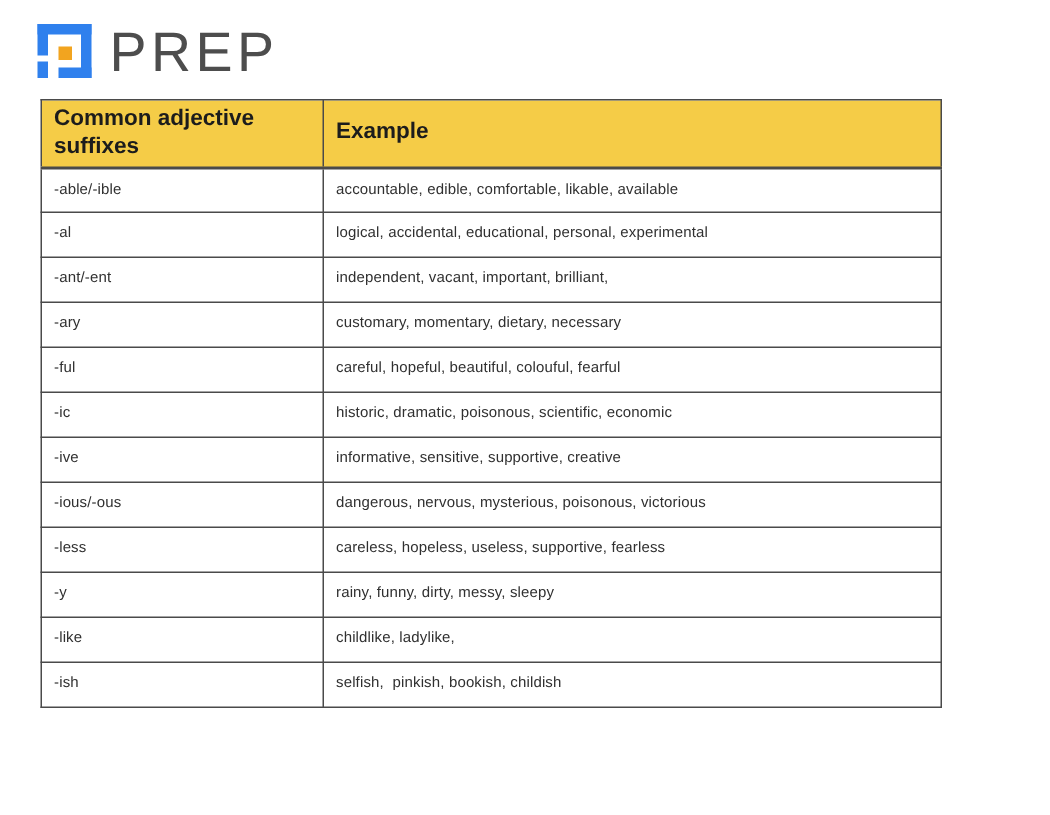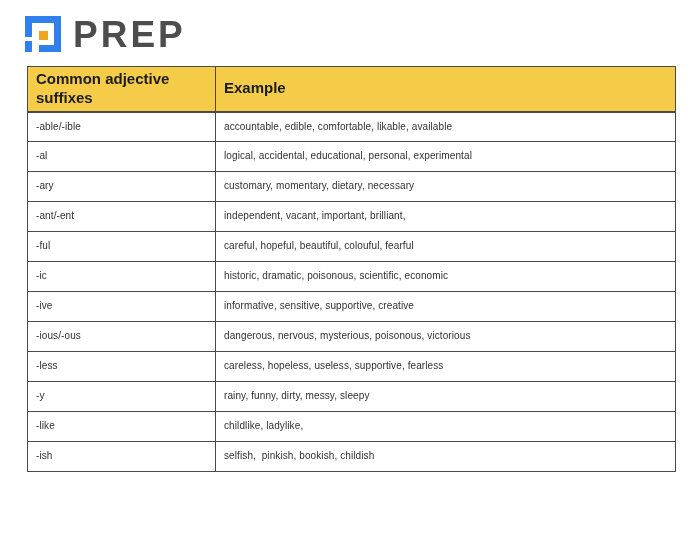--- a/index.html
+++ b/index.html
@@ -13,25 +13,25 @@
   *{box-sizing:border-box;margin:0;padding:0;}
   html,body{width:700px;height:543px;background:#ffffff;overflow:hidden;}
   body{font-family:"Liberation Sans", sans-serif;position:relative;}
 
   .logo{
     position:absolute;left:20px;top:11px;
     display:flex;align-items:center;gap:7px;
   }
   .logo-icon{width:46px;height:46px;display:block;}
   .logo-text{
-    font-size:37px;font-weight:700;color:var(--logo-text);
+    font-size:37px;font-weight:400;color:var(--logo-text);
     letter-spacing:3px;line-height:1;
   }
 
-  .table-wrap{position:absolute;left:27px;top:66px;width:649px;}
+  .table-wrap{position:absolute;left:27px;top:66px;width:601px;}
   table{
     width:100%;border-collapse:collapse;table-layout:fixed;
     border:1px solid var(--border-col);
   }
   th,td{
     border:1px solid var(--border-col);
     text-align:left;vertical-align:middle;
     white-space:pre-wrap;
   }
   thead th{
@@ -77,26 +77,26 @@
     <tbody>
         <tr>
           <td>-able/-ible</td>
           <td>accountable, edible, comfortable, likable, available</td>
         </tr>
         <tr>
           <td>-al</td>
           <td>logical, accidental, educational, personal, experimental</td>
         </tr>
         <tr>
+          <td>-ant/-ent</td>
+          <td>independent, vacant, important, brilliant,</td>
+        </tr>
+        <tr>
           <td>-ary</td>
           <td>customary, momentary, dietary, necessary</td>
-        </tr>
-        <tr>
-          <td>-ant/-ent</td>
-          <td>independent, vacant, important, brilliant,</td>
         </tr>
         <tr>
           <td>-ful</td>
           <td>careful, hopeful, beautiful, colouful, fearful</td>
         </tr>
         <tr>
           <td>-ic</td>
           <td>historic, dramatic, poisonous, scientific, economic</td>
         </tr>
         <tr>

